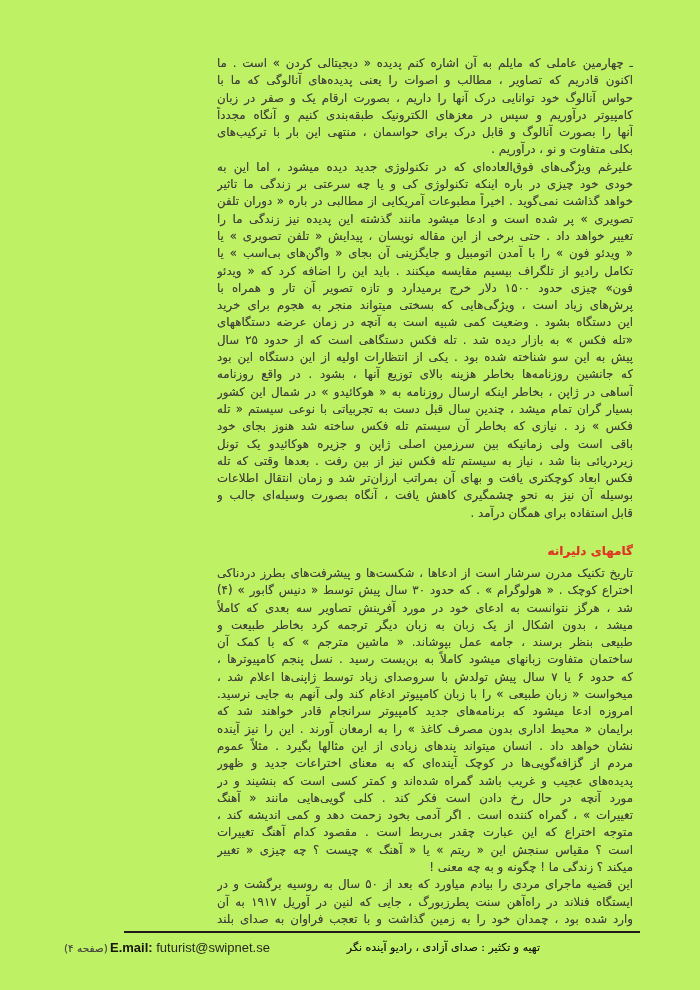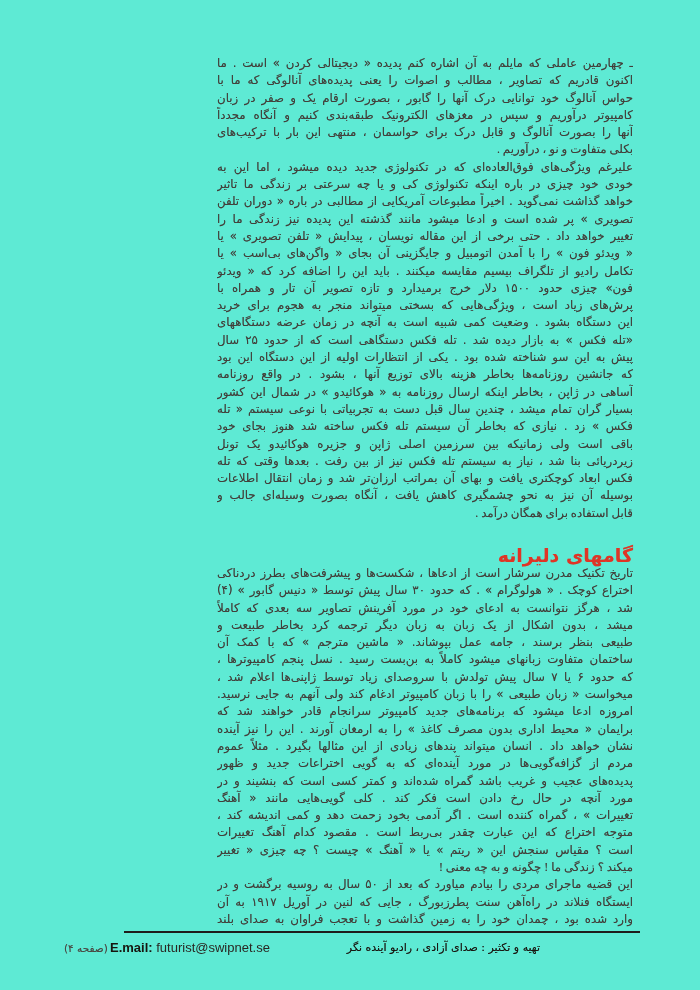--- a/index.html
+++ b/index.html
@@ -12,25 +12,25 @@
   .column{position:absolute;top:0;right:67px;width:416px;direction:rtl;}
   .textblock{position:absolute;right:0;width:416px;}
   .block-1{top:55px;}
   .block-2{top:565px;}
   .line{
     height:17.3px;line-height:17.3px;font-size:11.8px;
     color:#423f3a;text-align:justify;text-align-last:justify;
     overflow:hidden;letter-spacing:0.1px;
     text-shadow:0 0 0.5px rgba(70,66,60,.55);
   }
-  .line.short{text-align-last:right;font-family:Liberation Serif, serif;}
+  .line.short{text-align-last:right;}
   .heading{
     position:absolute;top:544px;right:0;margin:0;width:416px;
     direction:rtl;text-align:right;
-    font-size:19px;font-weight:bold;letter-spacing:0.2px;
+    font-size:12px;font-weight:bold;letter-spacing:0.2px;
     text-shadow:0 0 0.5px rgba(220,60,40,.5);
   }
   
   .footer-rule{position:absolute;left:124px;top:931px;width:516px;height:2px;background:#1e1d1b;}
   .page-number{
     position:absolute;left:64px;top:942px;direction:rtl;white-space:nowrap;
     font-size:10.5px;color:#4a4742;text-shadow:0 0 0.4px rgba(70,66,60,.5);
   }
   .email-line{
     position:absolute;left:110px;top:940px;white-space:nowrap;
@@ -41,27 +41,27 @@
   .email-value{font-weight:normal;color:#2a2722;}
   .credit{
     position:absolute;right:160px;top:941px;direction:rtl;white-space:nowrap;
     font-size:11px;font-weight:normal;color:#17150f;
     text-shadow:0 0 0.4px rgba(40,36,30,.6);
   }
 </style>
 </head>
 <body>
 
-<div class="page" style="background: #5eead4;">
+<div class="page" style="background: #bef264;">
 
   <main class="column">
     <div class="textblock block-1">
         <div class="line">ـ چهارمین عاملی که مایلم به آن اشاره کنم پدیده « دیجیتالی کردن » است . ما</div>
         <div class="line">اکنون قادریم که تصاویر ، مطالب و اصوات را یعنی پدیده‌های آنالوگی که ما با</div>
-        <div class="line">حواس آنالوگ خود توانایی درک آنها را گابور ، بصورت ارقام یک و صفر در زبان</div>
+        <div class="line">حواس آنالوگ خود توانایی درک آنها را داریم ، بصورت ارقام یک و صفر در زبان</div>
         <div class="line">کامپیوتر درآوریم و سپس در مغزهای الکترونیک طبقه‌بندی کنیم و آنگاه مجدداً</div>
         <div class="line">آنها را بصورت آنالوگ و قابل درک برای حواسمان ، منتهی این بار با ترکیب‌های</div>
         <div class="line short">بکلی متفاوت و نو ، درآوریم .</div>
         <div class="line">علیرغم ویژگی‌های فوق‌العاده‌ای که در تکنولوژی جدید دیده میشود ، اما این به</div>
         <div class="line">خودی خود چیزی در باره اینکه تکنولوژی کی و یا چه سرعتی بر زندگی ما تاثیر</div>
         <div class="line">خواهد گذاشت نمی‌گوید . اخیراً مطبوعات آمریکایی از مطالبی در باره « دوران تلفن</div>
         <div class="line">تصویری » پر شده است و ادعا میشود مانند گذشته این پدیده نیز زندگی ما را</div>
         <div class="line">تغییر خواهد داد . حتی برخی از این مقاله نویسان ، پیدایش « تلفن تصویری » یا</div>
         <div class="line">« ویدئو فون » را با آمدن اتومبیل و جایگزینی آن بجای « واگن‌های بی‌اسب » یا</div>
         <div class="line">تکامل رادیو از تلگراف بیسیم مقایسه میکنند . باید این را اضافه کرد که « ویدئو</div>
@@ -88,21 +88,21 @@
         <div class="line">اختراع کوچک . « هولوگرام » . که حدود ۳۰ سال پیش توسط « دنیس گابور » (۴)</div>
         <div class="line">شد ، هرگز نتوانست به ادعای خود در مورد آفرینش تصاویر سه بعدی که کاملاً</div>
         <div class="line">میشد ، بدون اشکال از یک زبان به زبان دیگر ترجمه کرد بخاطر طبیعت و</div>
         <div class="line">طبیعی بنظر برسند ، جامه عمل بپوشاند. « ماشین مترجم » که با کمک آن</div>
         <div class="line">ساختمان متفاوت زبانهای میشود کاملاً به بن‌بست رسید . نسل پنجم کامپیوترها ،</div>
         <div class="line">که حدود ۶ یا ۷ سال پیش تولدش با سروصدای زیاد توسط ژاپنی‌ها اعلام شد ،</div>
         <div class="line">میخواست « زبان طبیعی » را با زبان کامپیوتر ادغام کند ولی آنهم به جایی نرسید.</div>
         <div class="line">امروزه ادعا میشود که برنامه‌های جدید کامپیوتر سرانجام قادر خواهند شد که</div>
         <div class="line">برایمان « محیط اداری بدون مصرف کاغذ » را به ارمغان آورند . این را نیز آینده</div>
         <div class="line">نشان خواهد داد . انسان میتواند پندهای زیادی از این مثالها بگیرد . مثلاً عموم</div>
-        <div class="line">مردم از گزافه‌گویی‌ها در مورد آینده‌ای که به گویی اختراعات جدید و ظهور</div>
+        <div class="line">مردم از گزافه‌گویی‌ها در کوچک آینده‌ای که به معنای اختراعات جدید و ظهور</div>
         <div class="line">پدیده‌های عجیب و غریب باشد گمراه شده‌اند و کمتر کسی است که بنشیند و در</div>
         <div class="line">مورد آنچه در حال رخ دادن است فکر کند . کلی گویی‌هایی مانند « آهنگ</div>
         <div class="line">تغییرات » ، گمراه کننده است . اگر آدمی بخود زحمت دهد و کمی اندیشه کند ،</div>
         <div class="line">متوجه اختراع که این عبارت چقدر بی‌ربط است . مقصود کدام آهنگ تغییرات</div>
         <div class="line">است ؟ مقیاس سنجش این « ریتم » یا « آهنگ » چیست ؟ چه چیزی « تغییر</div>
         <div class="line short">میکند ؟ زندگی ما ! چگونه و به چه معنی !</div>
         <div class="line">این قضیه ماجرای مردی را بیادم میاورد که بعد از ۵۰ سال به روسیه برگشت و در</div>
         <div class="line">ایستگاه فنلاند در راه‌آهن سنت پطرزبورگ ، جایی که لنین در آوریل ۱۹۱۷ به آن</div>
         <div class="line">وارد شده بود ، چمدان خود را به زمین گذاشت و با تعجب فراوان به صدای بلند</div>
       </div>

